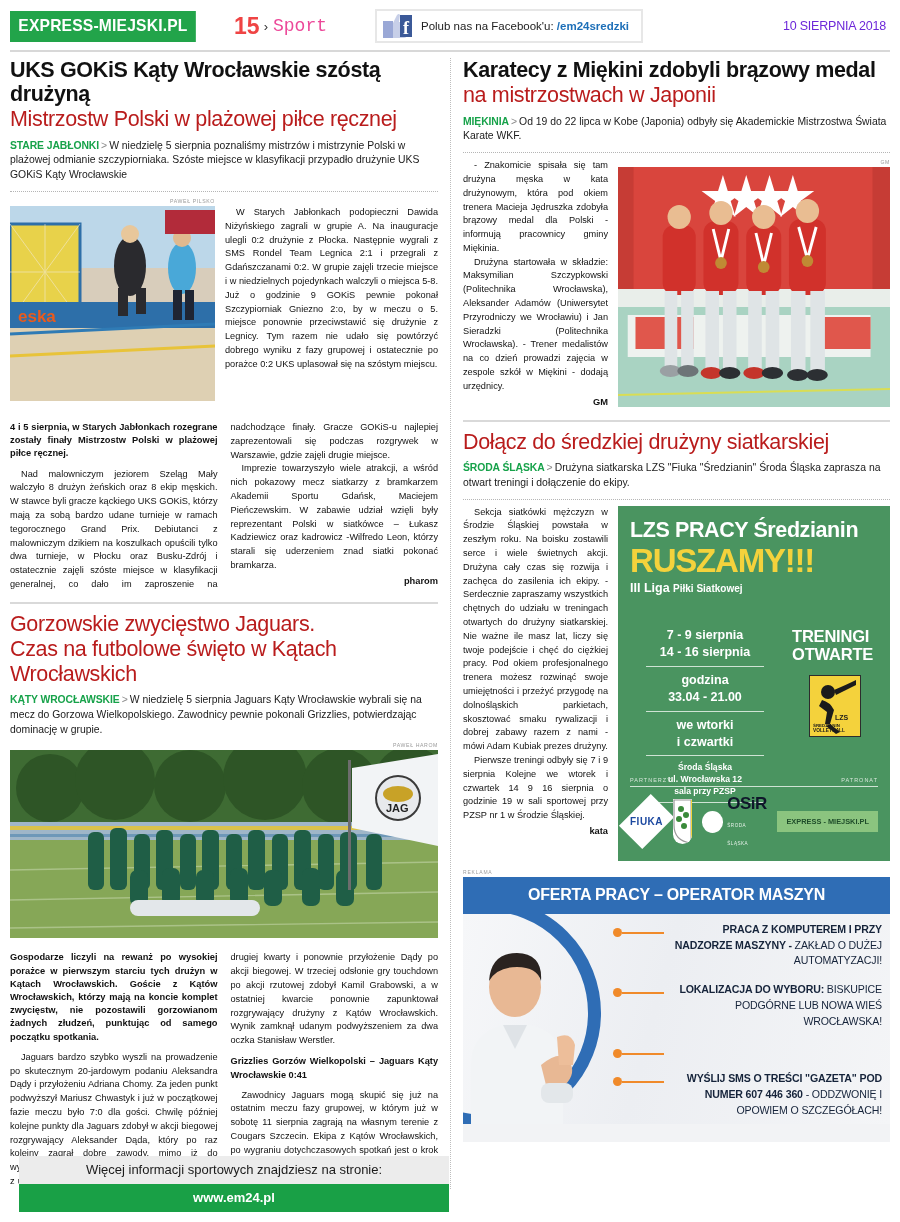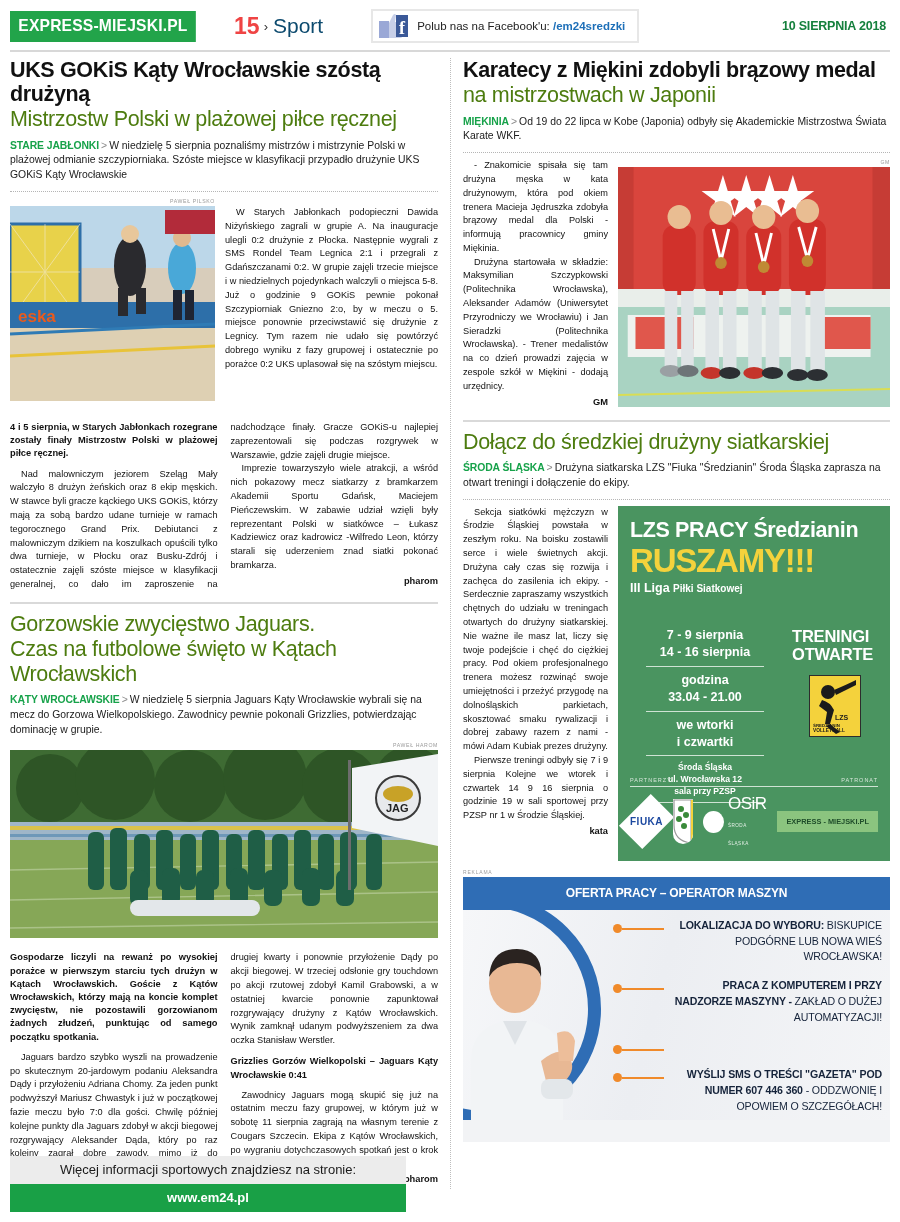--- a/index.html
+++ b/index.html
@@ -16,46 +16,46 @@
   .masthead { display: flex; align-items: center; height: 44px; padding-top: 8px; }
   .brand {
     background: #22A44A; color: #fff; font-weight: bold;
     font-size: 17px; letter-spacing: .2px; padding: 5px 9px 6px;
     font-family: "Liberation Sans Narrow", "Liberation Sans", sans-serif;
     transform: scaleX(.92); transform-origin: left center;
     white-space: nowrap;
   }
   .pagenum { margin-left: 22px; font-size: 23px; font-weight: bold; color:#ef4444; }
   .chev { margin: 0 5px 0 4px; font-size: 13px; color: #333; vertical-align: 3px;}
-  .section-name { font-size: 21px; color: #0c4a6e; font-weight: normal; }
+  .section-name { font-size: 18px; color: #ec4899; font-weight: normal; font-family: Liberation Mono, monospace; }
   .fbbox {
     margin-left: 48px; border: 2px solid #e7e7e7; background:#fff;
     display: flex; align-items: center; gap: 8px;
     padding: 4px 12px 4px 6px; height: 34px;
   }
   .fbicon { width: 30px; height: 26px; position: relative; flex: 0 0 auto; }
   .fbtext { font-size: 11.5px; color: #222; white-space: nowrap; }
   .fbtext b { color: #1d6fb8; }
   .mhdate {
-    margin-left: auto; font-size: 12.5px; font-weight: bold; color: #15803d;
+    margin-left: auto; font-size: 12.5px; font-weight: normal; color: #6d28d9;
     letter-spacing: -.2px; white-space: nowrap; padding-right: 4px;
   }
   .mh-underline { height: 2px; background: #d8d8d8; margin-top: 6px; }
 
   
   .body-grid { display: flex; gap: 0; margin-top: 6px; }
   .col-left  { width: 440px; padding-right: 12px; }
   .col-right { width: 440px; padding-left: 12px; border-left: 1px dotted #bdbdbd; }
 
   h1.head-bold {
     font-size: 21.5px; font-weight: bold; line-height: 1.12; color: #111;
     letter-spacing: -.35px;
   }
   h1.head-light {
-    font-size: 21.5px; font-weight: normal; line-height: 1.14; color: #4d7c0f;
+    font-size: 21.5px; font-weight: normal; line-height: 1.14; color: #b91c1c;
     letter-spacing: -.35px; margin-top: 1px;
   }
   .lead { font-size: 10.4px; line-height: 1.42; margin-top: 7px; color:#1a1a1a; }
   .place { color: #17A24A; font-weight: bold; letter-spacing: -.1px; }
   .gt { color: #8b8b8b; margin: 0 2px; }
 
   .rule-dot { border-top: 1px dotted #b5b5b5; margin: 8px 0 6px; }
   .rule-solid { border-top: 2px solid #d9d9d9; margin: 10px 0 8px; }
 
   .credit { font-size: 5.2px; color: #9a9a9a; letter-spacing: .6px; text-align: right;
@@ -104,46 +104,46 @@
   .lzs-foot-lbl { display: flex; justify-content: space-between; font-size: 5.5px;
                   letter-spacing: 1px; color: #d6e6da; }
   .lzs-foot-line { height: 1px; background: #cfe3d4; margin: 3px 0 8px; }
   .lzs-partners { display: flex; align-items: center; gap: 10px; }
   .pl-fiuka { width: 45px; height: 45px; background:#fff; transform: rotate(45deg); position: relative;
               display:flex; align-items:center; justify-content:center; }
   .pl-fiuka span { transform: rotate(-45deg); color: #1d49a0; font-weight: bold; font-size: 10px; letter-spacing:.5px;}
   .pl-herb { width: 36px; height: 45px; background: #fff; border-radius: 0 0 18px 18px; position: relative; overflow:hidden;}
   .pl-osir { display:flex; align-items:center; gap: 4px; }
   .pl-osir .circ { width: 22px; height:22px; border-radius:50%; background:#fff; }
-  .pl-osir .ot { font-size: 17px; font-weight: normal; color: #ffffff; letter-spacing:-.5px; line-height:1;text-align:right; }
+  .pl-osir .ot { font-size: 17px; font-weight: bold; color: #0f172a; letter-spacing:-.5px; line-height:1;text-align:right; }
   .pl-osir .os { font-size: 4.6px; color: #e4f0e7; letter-spacing: .5px; }
   .pl-em { margin-left: auto; background:#8BC47F; color:#1f4d2a; font-size: 7.4px; font-weight: bold;
            padding: 6px 9px; white-space: nowrap; }
 
   
   .reklama-lbl { font-size: 5px; letter-spacing:.8px; color:#9d9d9d; text-transform: uppercase; margin: 8px 0 2px; }
   .job-ad { position: relative; height: 265px; overflow: hidden; background: #F2F3F5; }
   .job-bar { background: #2F6DB5; color: #fff; text-align: center; font-weight: bold;
-             font-size: 12px; padding: 9px 0 10px; letter-spacing: -.2px; }
+             font-size: 16px; padding: 9px 0 10px; letter-spacing: -.2px; }
   .job-body { position: relative; height: 210px; background:
       linear-gradient(105deg,#f6f7f9 0%,#eceef2 45%,#f4f5f7 100%); overflow: hidden; }
   .job-arc { position: absolute; left: -92px; top: -16px; width: 230px; height: 230px;
              border: 13px solid #2F6DB5; border-radius: 50%; background: transparent; }
   .job-person { position: absolute; left: -10px; bottom: -6px; width: 150px; height: 185px; }
   .job-list { position: absolute; left: 150px; right: 8px; top: 8px; }
   .job-item { display: flex; align-items: flex-start; margin-bottom: 13px; }
   .job-dot { width: 9px; height: 9px; border-radius: 50%; background: #F08A2A; flex: 0 0 auto;
              margin-top: 6px; }
   .job-line { height: 2px; background: #F08A2A; width: 42px; margin-top: 10px; flex: 0 0 auto; }
   .job-text { flex: 1; text-align: right; font-size: 10.6px; line-height: 1.5; color: #15233a;
               font-weight: bold; letter-spacing: -.15px; padding-left: 6px; }
   .job-text .lite { font-weight: normal; }
 
   
-  .footer { position: absolute; left: 10px; right: 10px; bottom: 10px; width: 396px; }
+  .footer { position: absolute; left: 19px; right: 10px; bottom: 10px; width: 430px; }
   .foot-top { background: #ECECEC; text-align: center; font-size: 13px; color: #1a1a1a;
               padding: 6px 0 7px; }
   .foot-bot { background: #19A046; text-align: center; color: #fff; font-weight: bold;
               font-size: 13px; padding: 6px 0 7px; }
 </style>
 </head>
 <body>
 
 <div class="page">
 
@@ -504,28 +504,28 @@
               <path d="M104 92 Q118 86 122 100 L120 120 L106 120 Z" fill="#edbe9a"></path>
               <rect x="88" y="138" width="32" height="20" rx="8" fill="#e3e7ea"></rect>
             </svg>
           </div>
 
           <div class="job-list">
             <div class="job-item">
               <span class="job-dot"></span>
               <span class="job-line"></span>
               <span class="job-text">
-                <b>LOKALIZACJA DO WYBORU:</b><span class="lite"> BISKUPICE PODGÓRNE LUB NOWA WIEŚ WROCŁAWSKA!</span>
+                <b>PRACA Z KOMPUTEREM I PRZY NADZORZE MASZYNY -</b><span class="lite"> ZAKŁAD O DUŻEJ AUTOMATYZACJI!</span>
               </span>
             </div>
             <div class="job-item">
               <span class="job-dot"></span>
               <span class="job-line"></span>
               <span class="job-text">
-                <b>PRACA Z KOMPUTEREM I PRZY NADZORZE MASZYNY -</b><span class="lite"> ZAKŁAD O DUŻEJ AUTOMATYZACJI!</span>
+                <b>LOKALIZACJA DO WYBORU:</b><span class="lite"> BISKUPICE PODGÓRNE LUB NOWA WIEŚ WROCŁAWSKA!</span>
               </span>
             </div>
             <div class="job-item">
               <span class="job-dot"></span>
               <span class="job-line"></span>
             </div>
             <div class="job-item">
               <span class="job-dot"></span>
               <span class="job-line"></span>
               <span class="job-text">

